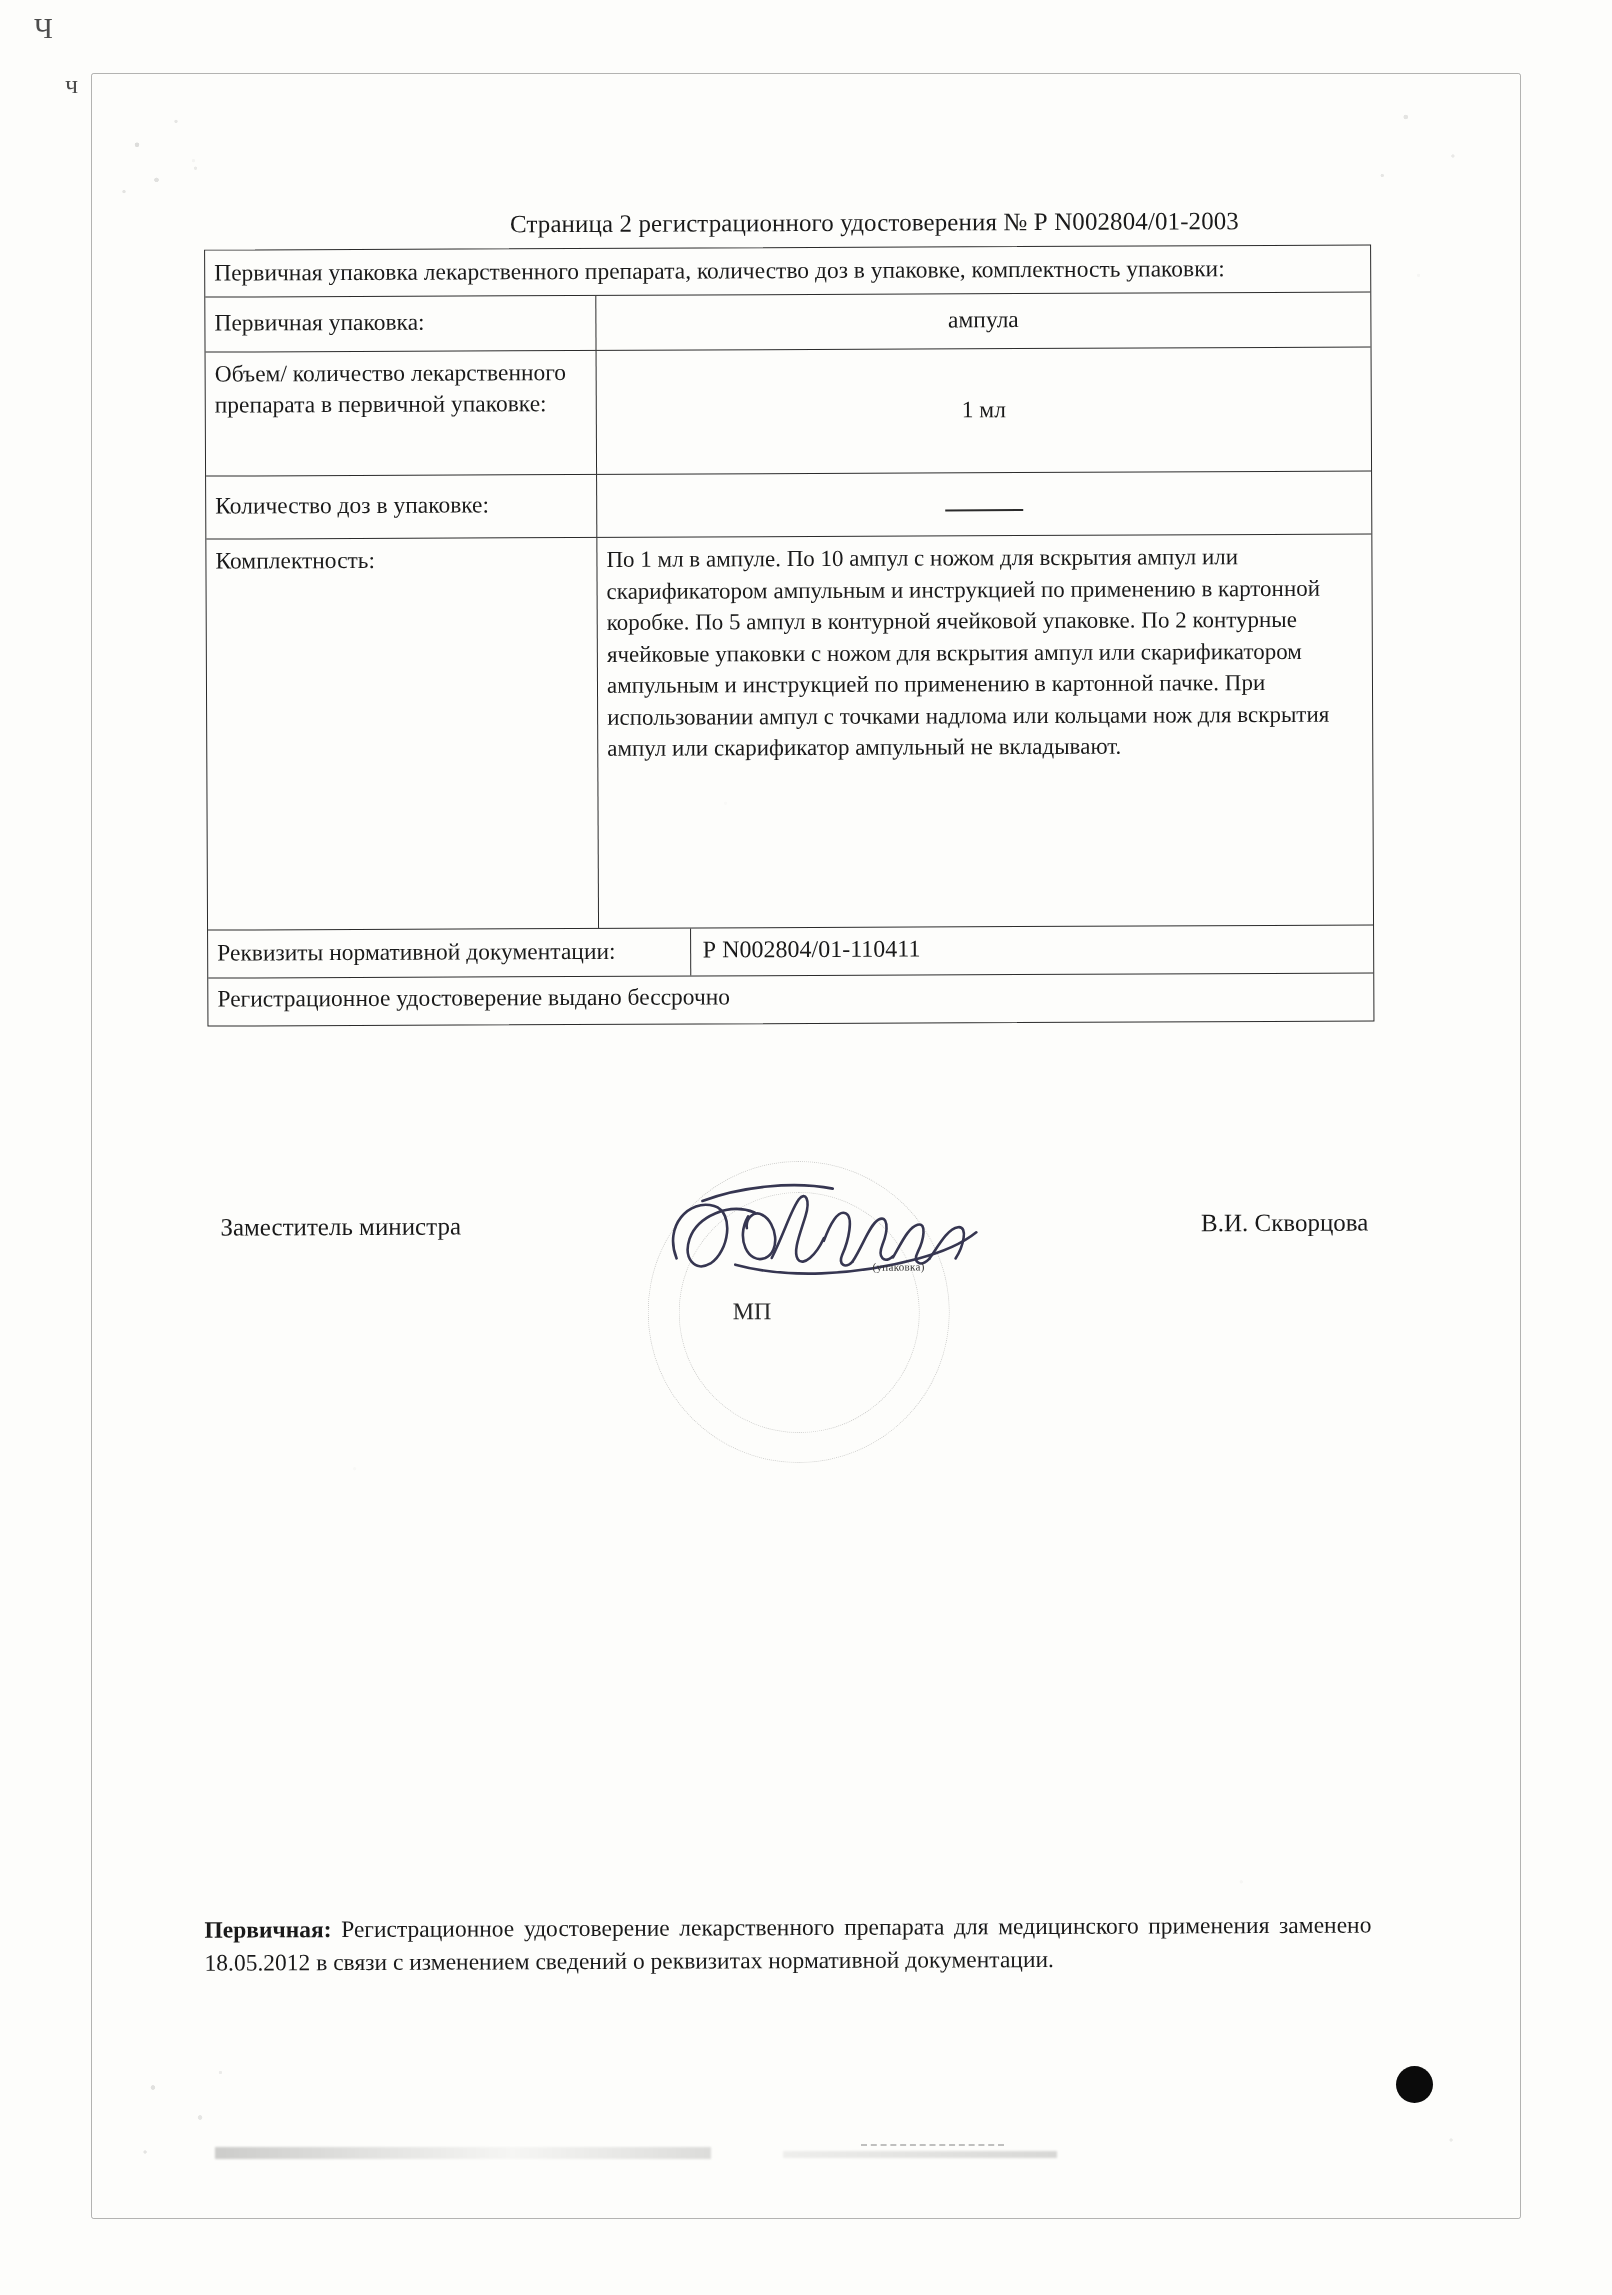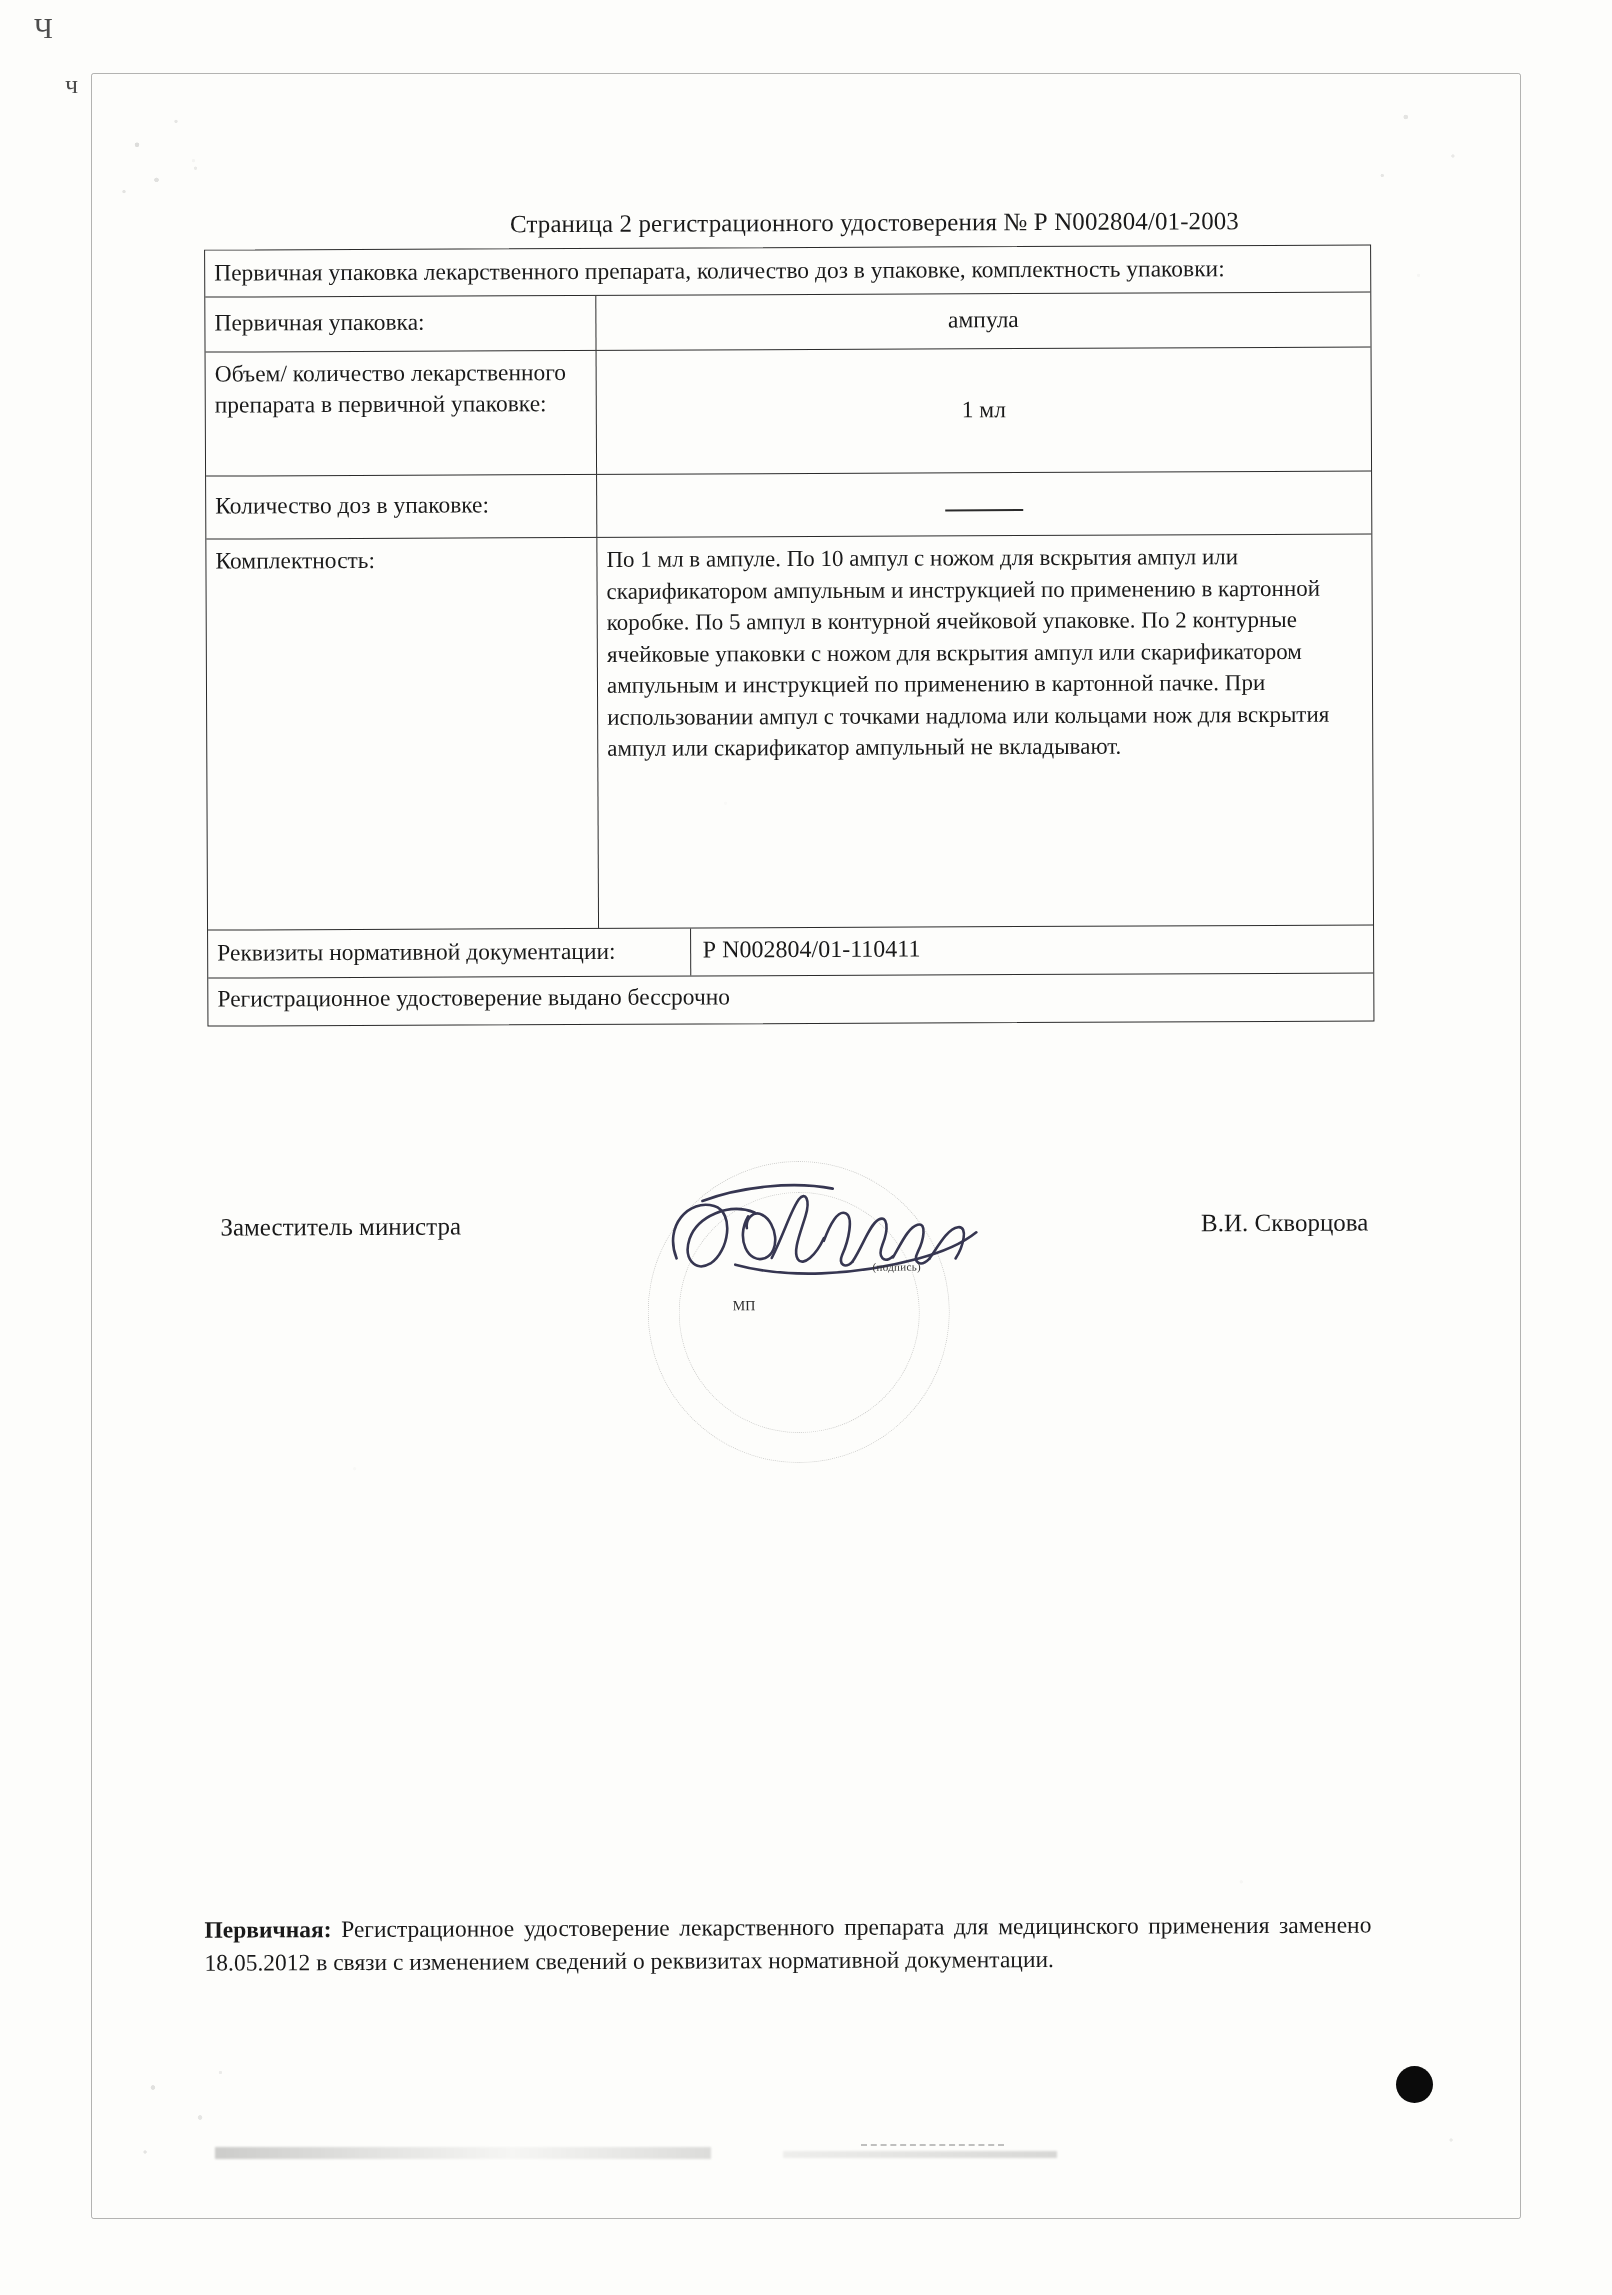--- a/index.html
+++ b/index.html
@@ -212,21 +212,21 @@
   .sig-caption {
     position: absolute;
     left: 652px; top: 68px;
     font-size: 11px;
     color: #333;
     letter-spacing: 0.3px;
   }
   .sig-mp {
     position: absolute;
     left: 727px; top: 1298px;
-    font-size: 14px;
+    font-size: 24px;
     color: #2a2a2a;
   }
   .stamp-ring {
     position: absolute;
     left: 642px; top: 1161px;
     width: 300px; height: 300px;
     border: 1.3px dotted rgba(40,40,40,.30);
     border-radius: 50%;
     opacity: .75;
   }
@@ -328,21 +328,21 @@
           <path d="M170,86 C150,120 170,160 196,150 C220,140 214,96 192,84 C178,76 166,90 168,104"></path>
           <path d="M206,150 C226,110 236,76 248,60 C258,48 266,60 258,86 C250,112 238,140 246,152 C254,164 274,146 286,120"></path>
           <path d="M286,124 C296,98 308,76 320,82 C332,88 324,124 314,146 C308,160 318,168 330,156"></path>
           <path d="M330,156 C346,132 356,100 370,92 C384,84 386,106 376,130 C368,150 378,160 392,148"></path>
           <path d="M392,150 C406,126 416,104 430,100 C444,96 440,122 430,142 C422,158 434,166 448,152"></path>
           <path d="M448,152 C462,132 476,106 492,104 C508,102 500,134 488,152"></path>
           <path d="M150,160 C230,182 330,178 430,152 C470,142 500,128 520,112"></path>
           <path d="M100,62 C160,40 240,32 300,44"></path>
         </g>
       </svg>
-      <div class="sig-caption">(подпись)</div>
+      <div class="sig-caption">(упаковка)</div>
 
       <div class="sig-name">В.И. Скворцова</div>
     </div>
 
     <div class="sig-mp">МП</div>
 
     <div class="footnote">
       <b>Первичная:</b>
       <span>Регистрационное удостоверение лекарственного препарата для медицинского применения заменено 18.05.2012 в связи с изменением сведений о реквизитах нормативной документации.</span>
     </div>

